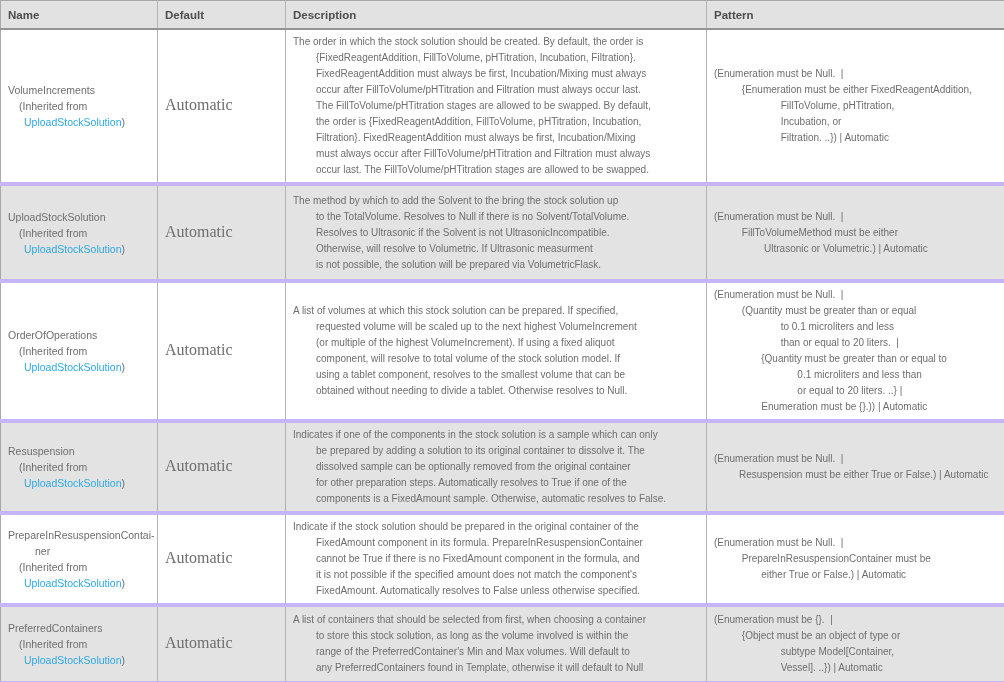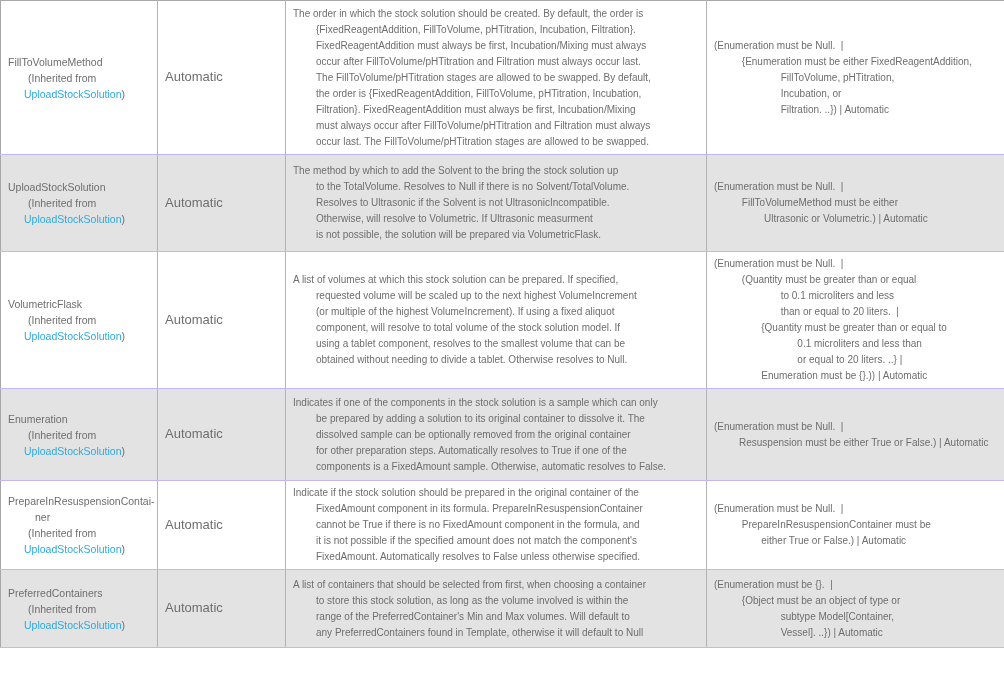--- a/index.html
+++ b/index.html
@@ -17,51 +17,57 @@
     font-size:11.5px;font-weight:bold;text-align:left;
     height:27px;padding:0 6px 0 7px;
     border-bottom:2px solid #949494;
     border-right:1px solid #b3b3b3;
   }
   td{
     vertical-align:middle;
     color:#6e6e6e;font-size:10px;line-height:16px;
     padding:4px 8px 4px 7px;
     border-right:1px solid #b3b3b3;
-    border-bottom:1px solid #c4b5fd;
+    border-bottom:4px solid #c4b5fd;
   }
   tr.alt td{background:#e3e3e3;}
   tr.r1{height:154px;} tr.r2{height:97px;} tr.r3{height:135px;}
   tr.r4{height:92px;} tr.r5{height:76px;} tr.r6{height:78px;}
   .nm-block{font-size:10.5px;}
   .nm{white-space:pre-line;padding-left:27px;text-indent:-27px;}
-  .inh1{margin-left:20px;}
+  .inh1{margin-left:11px;}
   .inh2{margin-left:16px;}
   a.doclink{color:#2da9e1;text-decoration:none;cursor:pointer;}
-  .dft{font-size:13px;}
+  .dft{font-size:16px;font-family:Liberation Serif, serif;}
   .desc{white-space:pre-line;padding-left:23px;text-indent:-23px;}
   .pat{white-space:pre-wrap;}
 </style>
 </head>
 <body>
 
 <div class="page">
   <table class="opts">
     <colgroup>
       <col style="width:157px">
         <col style="width:128px">
         <col style="width:421px">
         <col style="width:298px">
     </colgroup>
     <tbody>
+        <tr>
+      <th>Name</th>
+      <th>Default</th>
+      <th>Description</th>
+      <th style="border-right:none">Pattern</th>
+    </tr>
 
     <tr class="r1">
       <td>
         <div class="nm-block">
-          <div class="nm">FillToVolumeMethod</div>
+          <div class="nm">VolumeIncrements</div>
           <div class="inh1">(Inherited from</div>
           <div class="inh2"><a class="doclink" href="#">UploadStockSolution</a><span>)</span></div>
         </div>
       </td>
       <td><span class="dft">Automatic</span></td>
       <td>
             <div class="desc">The order in which the stock solution should be created. By default, the order is
 {FixedReagentAddition, FillToVolume, pHTitration, Incubation, Filtration}.
 FixedReagentAddition must always be first, Incubation/Mixing must always
 occur after FillToVolume/pHTitration and Filtration must always occur last.
@@ -99,21 +105,21 @@
       <td style="border-right:none">
             <div class="pat">(Enumeration must be Null.  |
           FillToVolumeMethod must be either
                   Ultrasonic or Volumetric.) | Automatic</div>
           </td>
     </tr>
 
     <tr class="r3">
       <td>
         <div class="nm-block">
-          <div class="nm">VolumetricFlask</div>
+          <div class="nm">OrderOfOperations</div>
           <div class="inh1">(Inherited from</div>
           <div class="inh2"><a class="doclink" href="#">UploadStockSolution</a><span>)</span></div>
         </div>
       </td>
       <td><span class="dft">Automatic</span></td>
       <td>
             <div class="desc">A list of volumes at which this stock solution can be prepared.  If specified,
 requested volume will be scaled up to the next highest VolumeIncrement
 (or multiple of the highest VolumeIncrement).  If using a fixed aliquot
 component, will resolve to total volume of the stock solution model. If
@@ -128,21 +134,21 @@
                  {Quantity must be greater than or equal to
                               0.1 microliters and less than
                               or equal to 20 liters. ..} |
                  Enumeration must be {}.)) | Automatic</div>
           </td>
     </tr>
 
     <tr class="r4 alt">
       <td>
         <div class="nm-block">
-          <div class="nm">Enumeration</div>
+          <div class="nm">Resuspension</div>
           <div class="inh1">(Inherited from</div>
           <div class="inh2"><a class="doclink" href="#">UploadStockSolution</a><span>)</span></div>
         </div>
       </td>
       <td><span class="dft">Automatic</span></td>
       <td>
             <div class="desc">Indicates if one of the components in the stock solution is a sample which can only
 be prepared by adding a solution to its original container to dissolve it. The
 dissolved sample can be optionally removed from the original container
 for other preparation steps.  Automatically resolves to True if one of the

